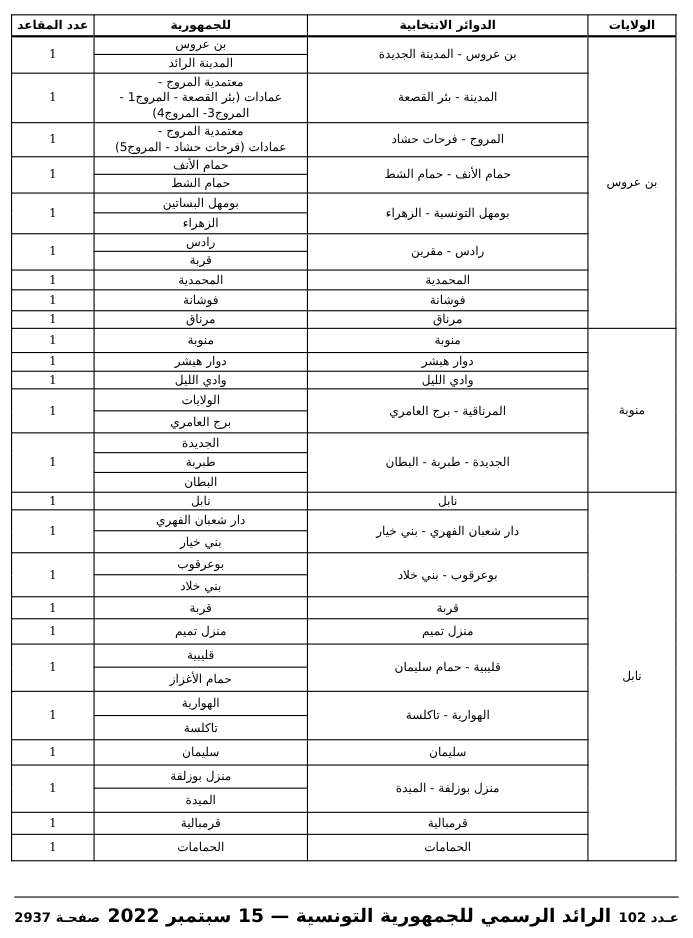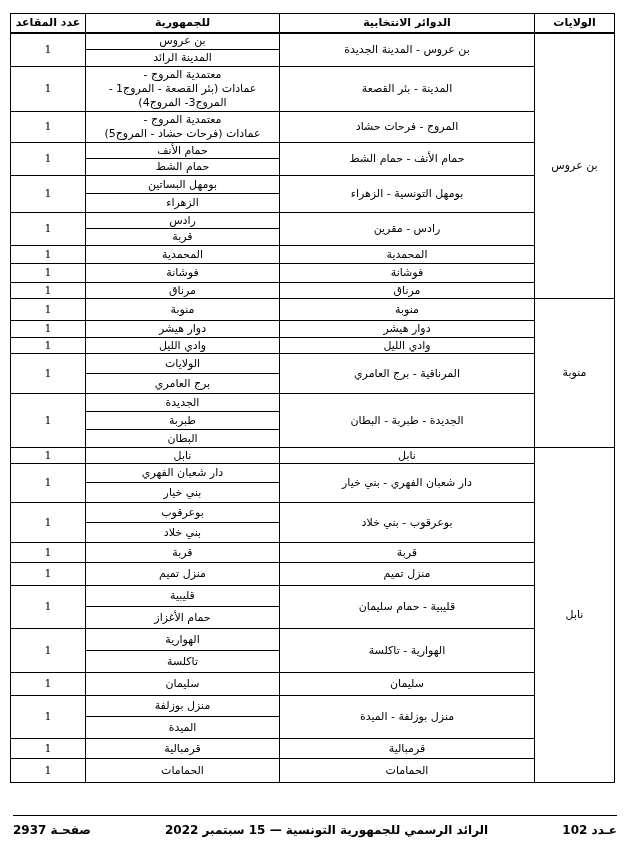--- a/index.html
+++ b/index.html
@@ -20,21 +20,21 @@
   td.gov{font-weight:600;}
   td.multi{white-space:pre-line;font-size:10.5px;line-height:1.3;margin-top:15px;}
   .footer-rule{
     width:604px;margin:32px 13px 0 0;border-top:1.5px solid #000;height:0;
   }
   .footer{
     width:604px;margin:7px 13px 0 0;direction:rtl;display:flex;
     justify-content:space-between;align-items:baseline;
     font-size:12px;font-weight:600;
   }
-  .footer .journal{font-size:12px;}
+  .footer .journal{font-size:17px;}
 </style>
 </head>
 <body>
 
 <table class="grid">
   <colgroup>
     <col style="width:80px">
       <col style="width:255px">
       <col style="width:194px">
       <col style="width:75px">

